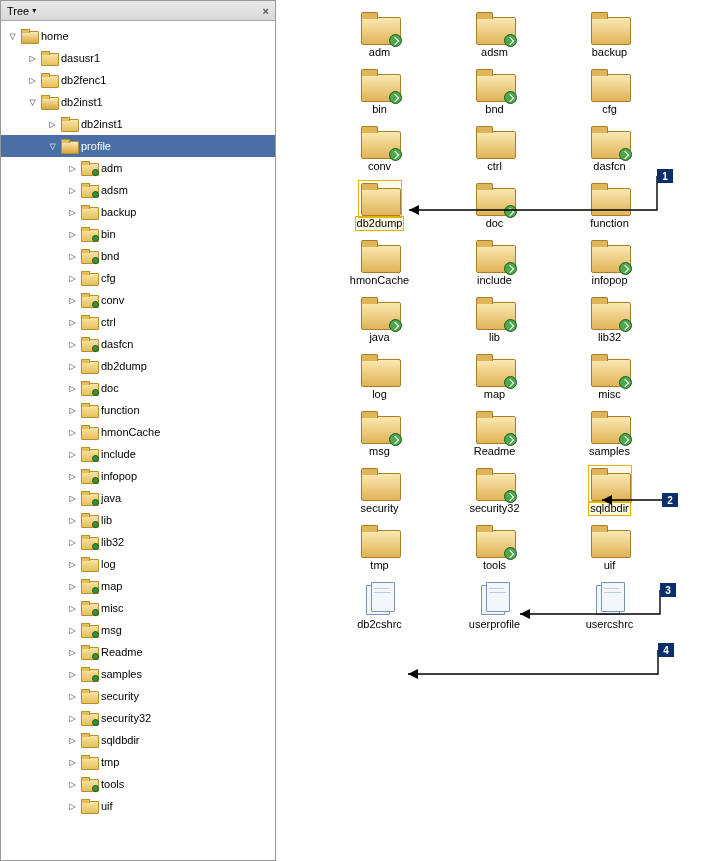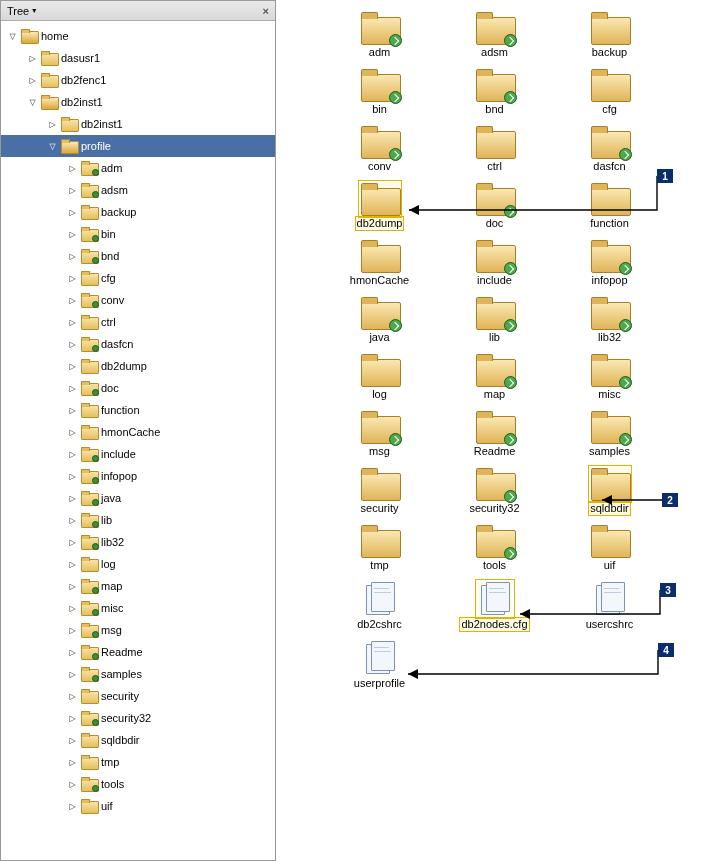--- a/index.html
+++ b/index.html
@@ -654,43 +654,35 @@
         <div class="item-label">uif</div>
       </div>
       <div class="grid-item">
         <div class="file-icon">
           <div class="page"></div>
           <div class="page2"></div>
           <div class="lines"></div>
         </div>
         <div class="item-label">db2cshrc</div>
       </div>
-      <div class="grid-item highlight">
+      <div class="grid-item">
         <div class="file-icon">
           <div class="page"></div>
           <div class="page2"></div>
           <div class="lines"></div>
         </div>
-        <div class="item-label">db2nodes.cfg</div>
+        <div class="item-label">userprofile</div>
       </div>
       <div class="grid-item">
         <div class="file-icon">
           <div class="page"></div>
           <div class="page2"></div>
           <div class="lines"></div>
         </div>
         <div class="item-label">usercshrc</div>
-      </div>
-      <div class="grid-item">
-        <div class="file-icon">
-          <div class="page"></div>
-          <div class="page2"></div>
-          <div class="lines"></div>
-        </div>
-        <div class="item-label">userprofile</div>
       </div>
     </div>
 
   <div class="callout" style="left:123px; top:166px;">
     <svg width="268" height="50">
       <path class="arrow-line" d="M258,10 L258,44 L10,44 "></path>
       <polygon class="arrow-head" points="10,44 20,39 20,49"></polygon>
     </svg>
     <span class="num" style="position:absolute; left:258px; top:3px;">1</span>
   </div>

